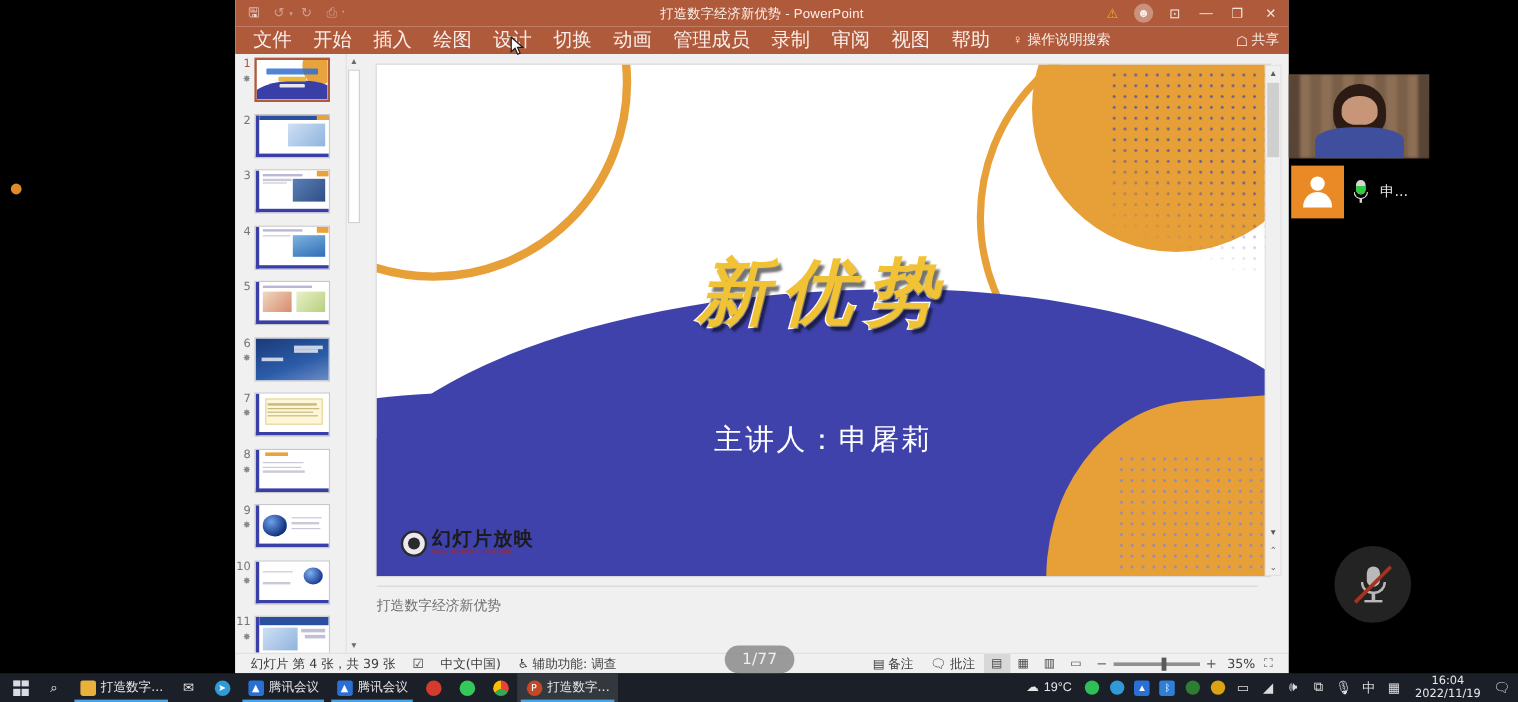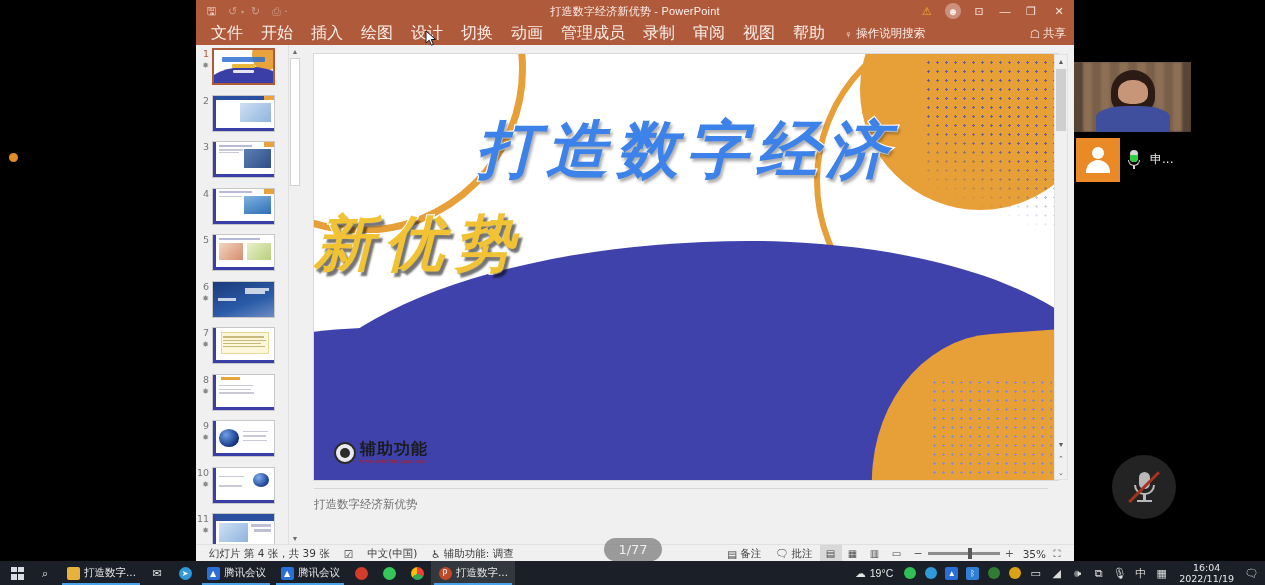--- a/index.html
+++ b/index.html
@@ -259,20 +259,21 @@
     letter-spacing: 8px;
     color: #3c82e8;
     -webkit-text-stroke: 2.4px #ffffff;
     paint-order: stroke fill;
     text-shadow: 2px 3px 3px rgba(0,0,0,.32);
     font-style: italic;
     white-space: nowrap;
   }
   .sl-sub {
     position: absolute; left: 0; right: 0; top: 150px;
+    text-align: center;
     font-family: "DejaVu Serif", serif;
     font-size: 60px; font-weight: 700;
     letter-spacing: 10px;
     color: #f0c234;
     -webkit-text-stroke: 2px #ffffff;
     paint-order: stroke fill;
     text-shadow: 3px 4px 2px rgba(0,0,0,.55);
     font-style: italic;
     white-space: nowrap;
   }
@@ -694,27 +695,27 @@
           <div class="sl-arc-top"></div>
           <div class="sl-orange-circle"></div>
           <div class="sl-arc-right"></div>
           <div class="sl-dots-tr"></div>
           <div class="sl-wave2"></div>
           <div class="sl-wave"></div>
           <div class="sl-orange-swoosh2"></div>
           <div class="sl-orange-swoosh"></div>
           <div class="sl-dots-br"></div>
 
-          <div class="sl-title">打造数字经济</div>
           <div class="sl-sub">新优势</div>
+          <div class="sl-presenter">主讲人：申屠莉</div>
 
           <div class="sl-logo">
             <div class="eye"></div>
             <div class="ltxt">
-              <div class="lname">辅助功能</div>
+              <div class="lname">幻灯片放映</div>
               <div class="lurl">www.shishibaogao.com</div>
             </div>
           </div>
         </div>
 
         <div class="stage-sb">
           <div class="ssb-btn" style="top:0">▲</div>
           <div class="ssb-thumb"></div>
           <div class="ssb-btn" style="bottom:28px">▼</div>
           <div class="ssb-btn" style="bottom:14px">⌃</div>

